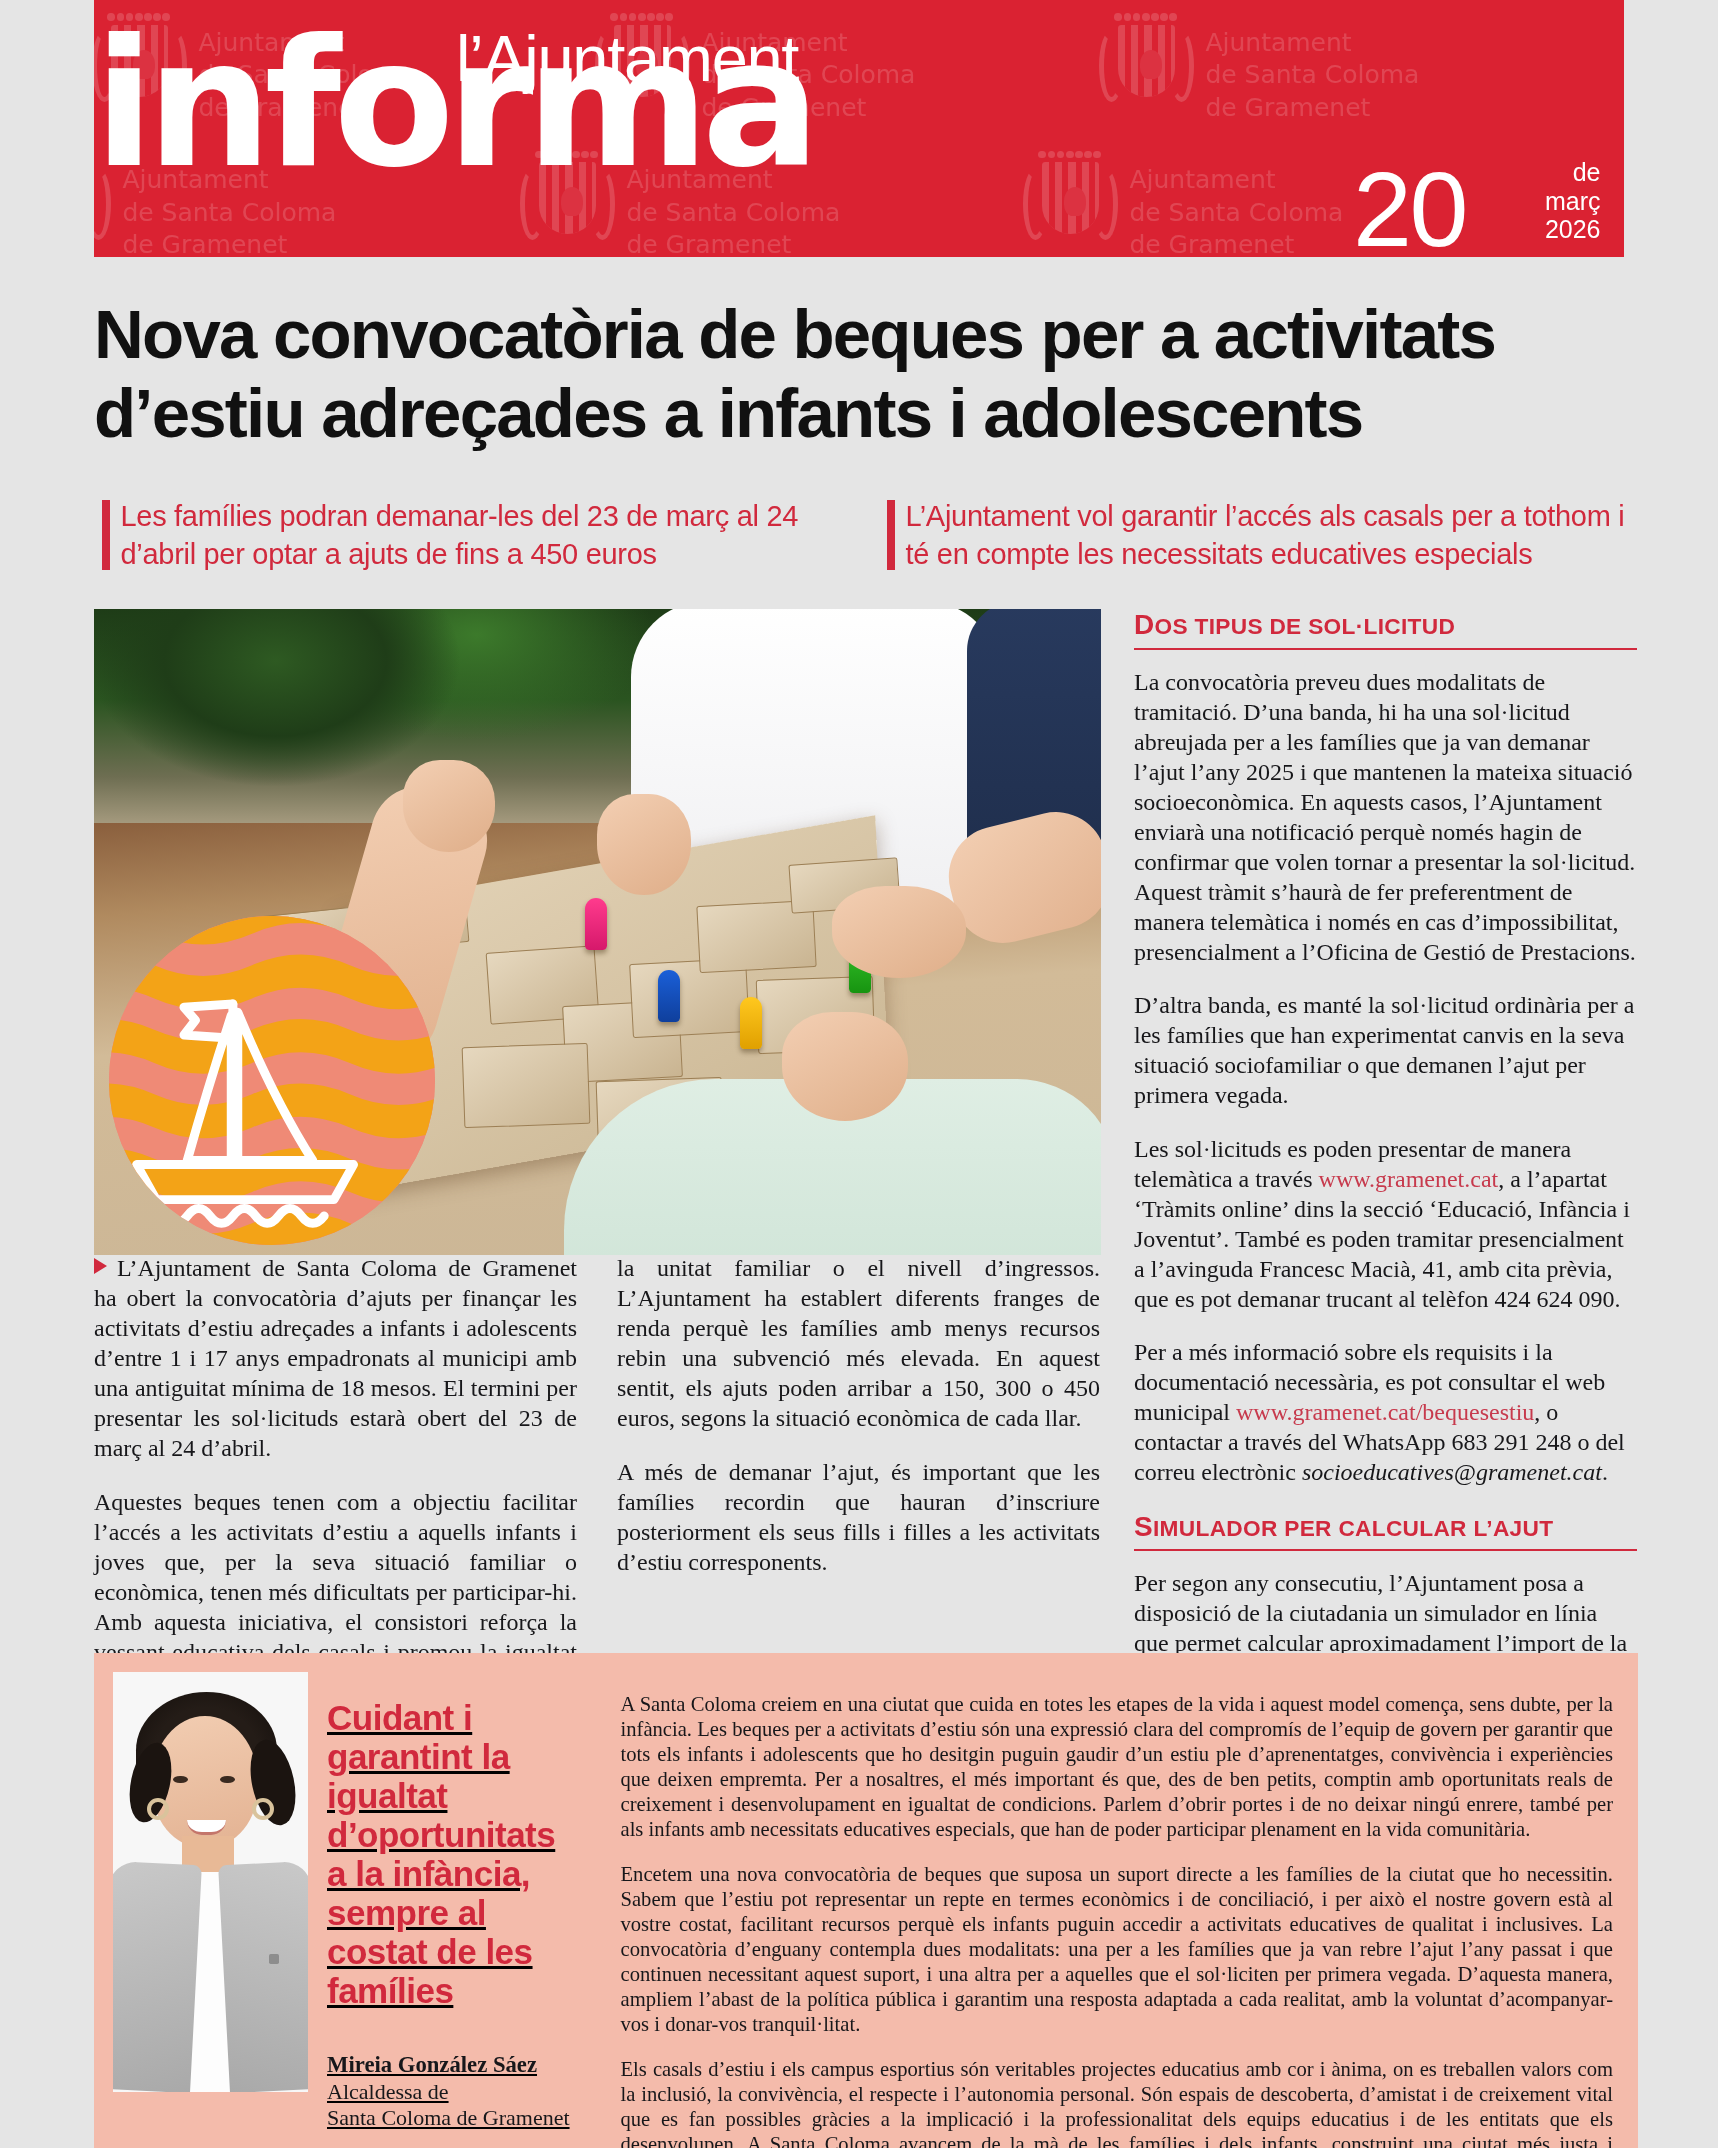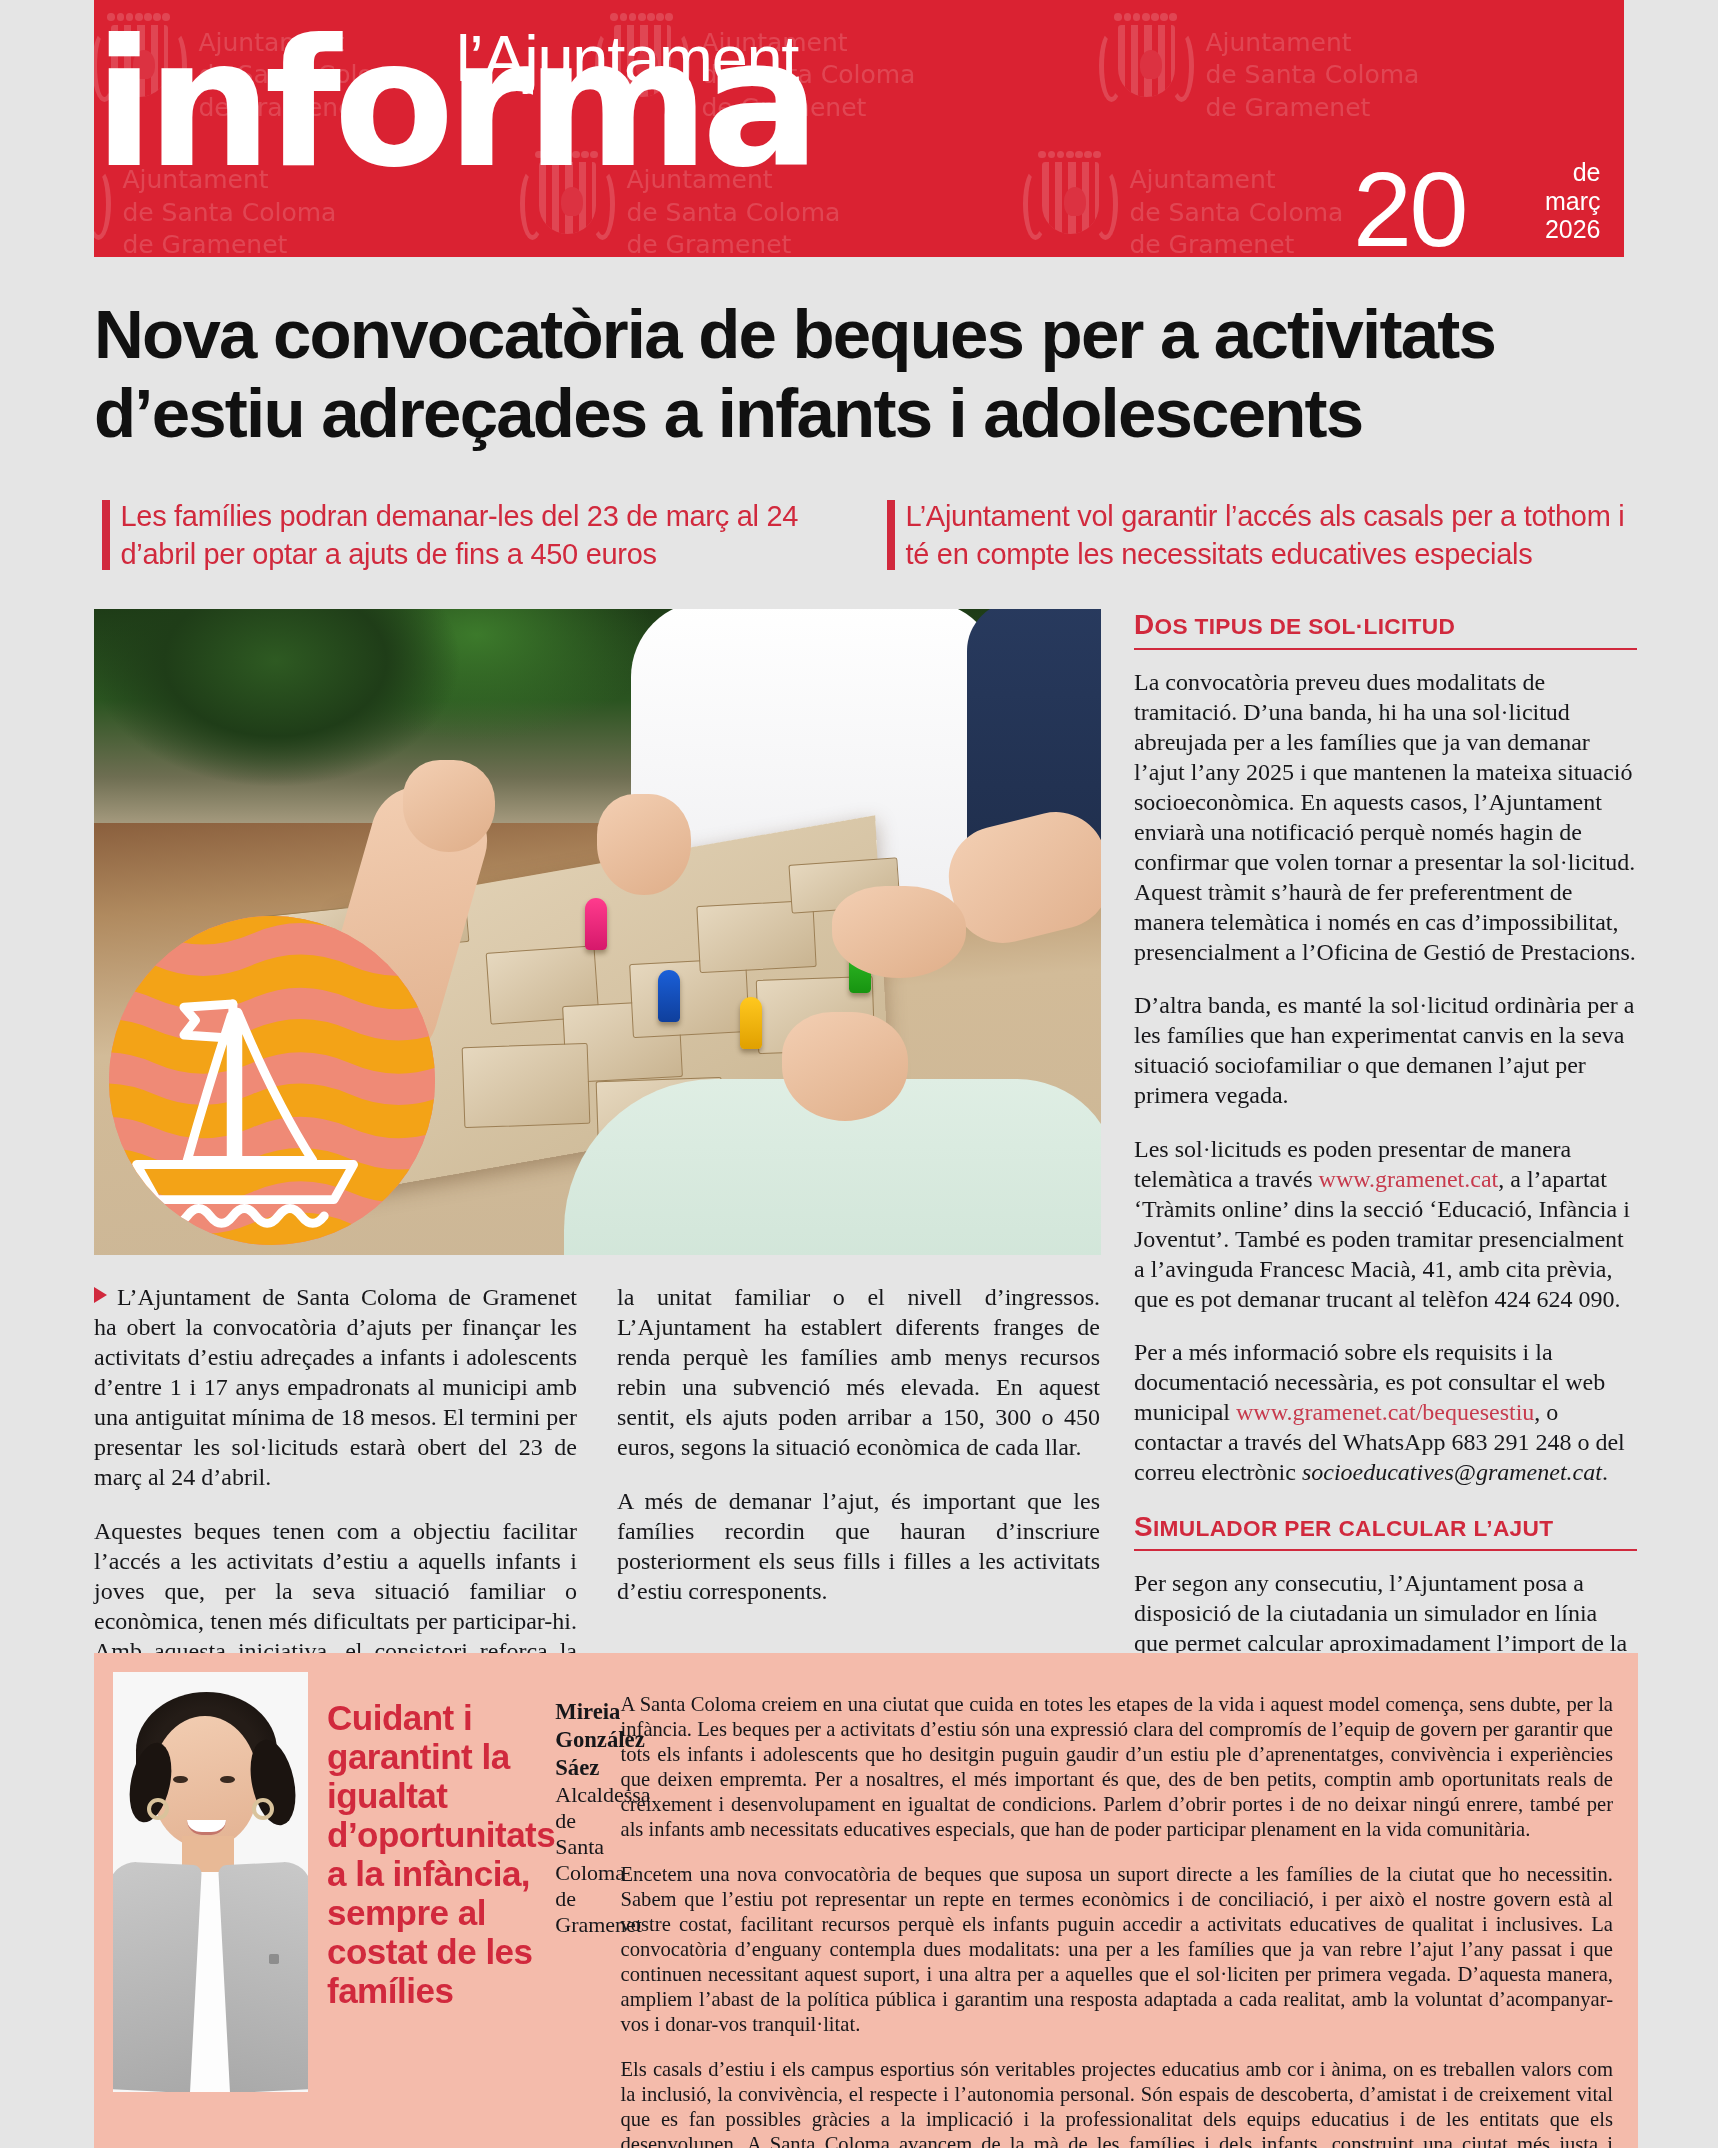--- a/index.html
+++ b/index.html
@@ -253,21 +253,21 @@
     overflow: hidden;
     background: #ef8a76;
   }
   .boat-stripes { position: absolute; inset: -10%; }
   .boat-svg { position: absolute; inset: 0; }
 
   
   .bodycols {
     position: absolute;
     left: 94px;
-    top: 1282px;
+    top: 1253px;
     width: 1007px;
     display: flex;
     gap: 40px;
   }
   .bcol { width: 483px; }
   .bcol p {
     font-family: "Liberation Serif", serif;
     font-size: 24px;
     line-height: 30px;
     color: #17171a;
@@ -359,21 +359,23 @@
     background: linear-gradient(160deg,#c9c9c9,#a9a9a9); transform: rotate(3deg); border-radius: 27px 8.4px 0 0; }
   .op-jacket-r { position:absolute; right:-8.4px; top:191px; width:92px; height:228px;
     background: linear-gradient(200deg,#c9c9c9,#a9a9a9); transform: rotate(-3deg); border-radius: 8.4px 27px 0 0; }
   .op-pin { position:absolute; right:28.5px; top:282px; width:10px; height:10px; background:#8d8d8d; border-radius:1.7px;}
 
   .op-quote-col {
     width: 295px;
     flex: none;
     padding: 45px 25px 17px 20px;
     display: flex;
+    flex-direction: column;
     justify-content: space-between;
+    text-decoration: underline;
   }
   .op-pull {
     font-family: "Liberation Sans", sans-serif;
     font-weight: 700;
     font-size: 35px;
     line-height: 39px;
     color: #d1293d;
     letter-spacing: -0.5px;
   }
   .op-sign-name {

